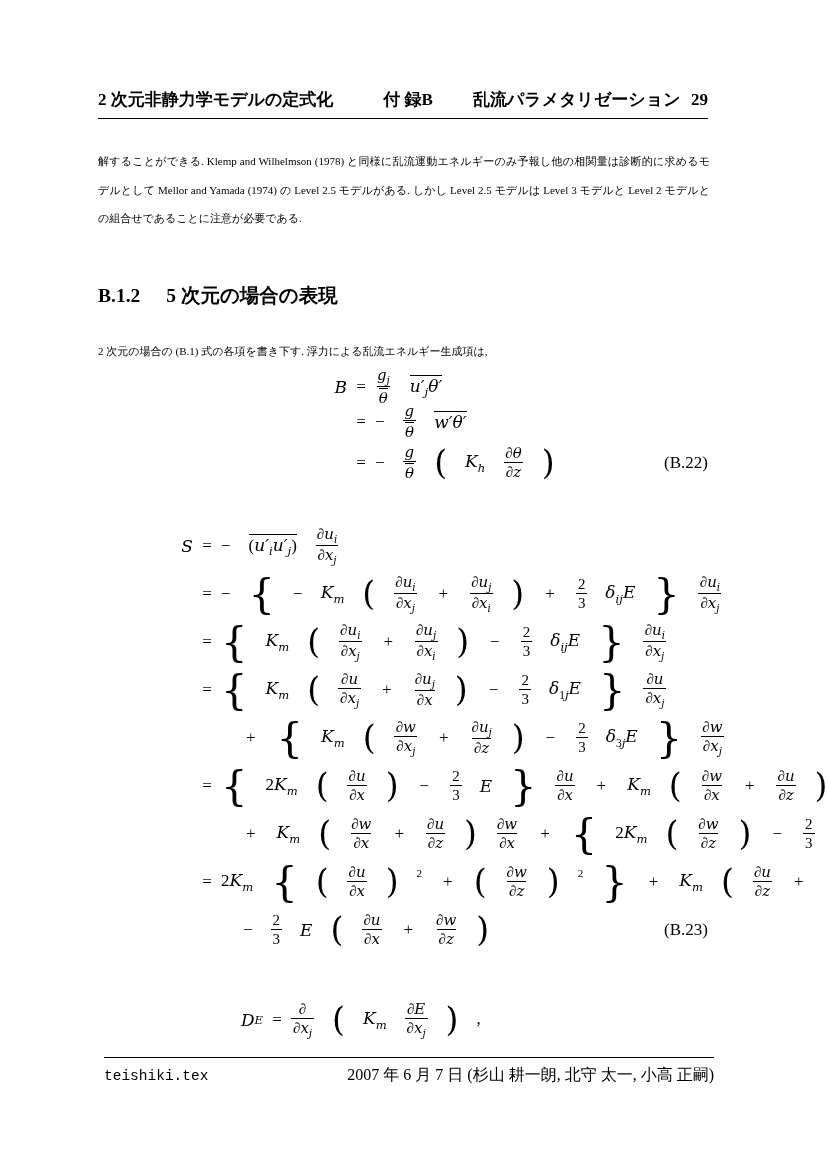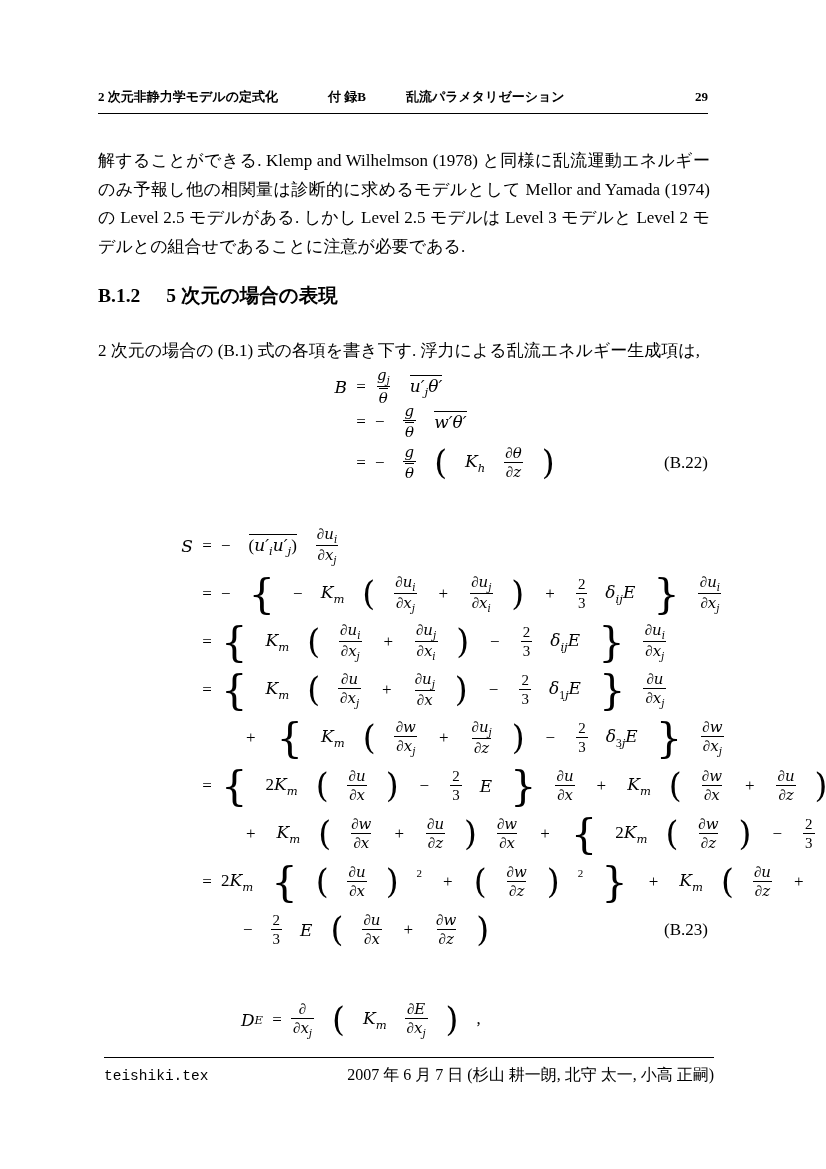--- a/index.html
+++ b/index.html
@@ -1,26 +1,26 @@
 <!DOCTYPE html>
 <html><head>
 <meta charset="utf-8">
 <style>
   html,body{margin:0;padding:0;background:#ffffff;}
   .page{position:relative;width:826px;height:1169px;background:#ffffff;color:#000;
         font-family:"Liberation Serif","DejaVu Serif",serif;overflow:hidden;}
   .abs{position:absolute;}
   
   .header{left:98px;top:88px;width:610px;display:flex;align-items:baseline;
-          font-weight:bold;font-size:13px;border-bottom:1.5px solid #000;padding-bottom:7px;}
+          font-weight:bold;font-size:17px;border-bottom:1.5px solid #000;padding-bottom:7px;}
   .header .sp1{margin-left:50px;}
   .header .sp2{margin-left:40px;}
   .header .pageno{margin-left:auto;}
   
-  .para{left:98px;width:612px;font-size:17px;line-height:28.5px;text-align:justify;}
+  .para{left:98px;width:612px;font-size:11px;line-height:28.5px;text-align:justify;}
   #para1{top:147px;}
   #para2{top:337px;}
   #para3{top:500px;}
   #para4{top:962px;}
   .section-heading{left:98px;top:282px;font-weight:bold;font-size:19.5px;display:flex;align-items:baseline;}
   .section-heading .st{margin-left:26px;}
   
   .eq{left:98px;width:610px;font-size:17px;}
   #eqB{top:370px;}
   #eqS{top:522px;}

